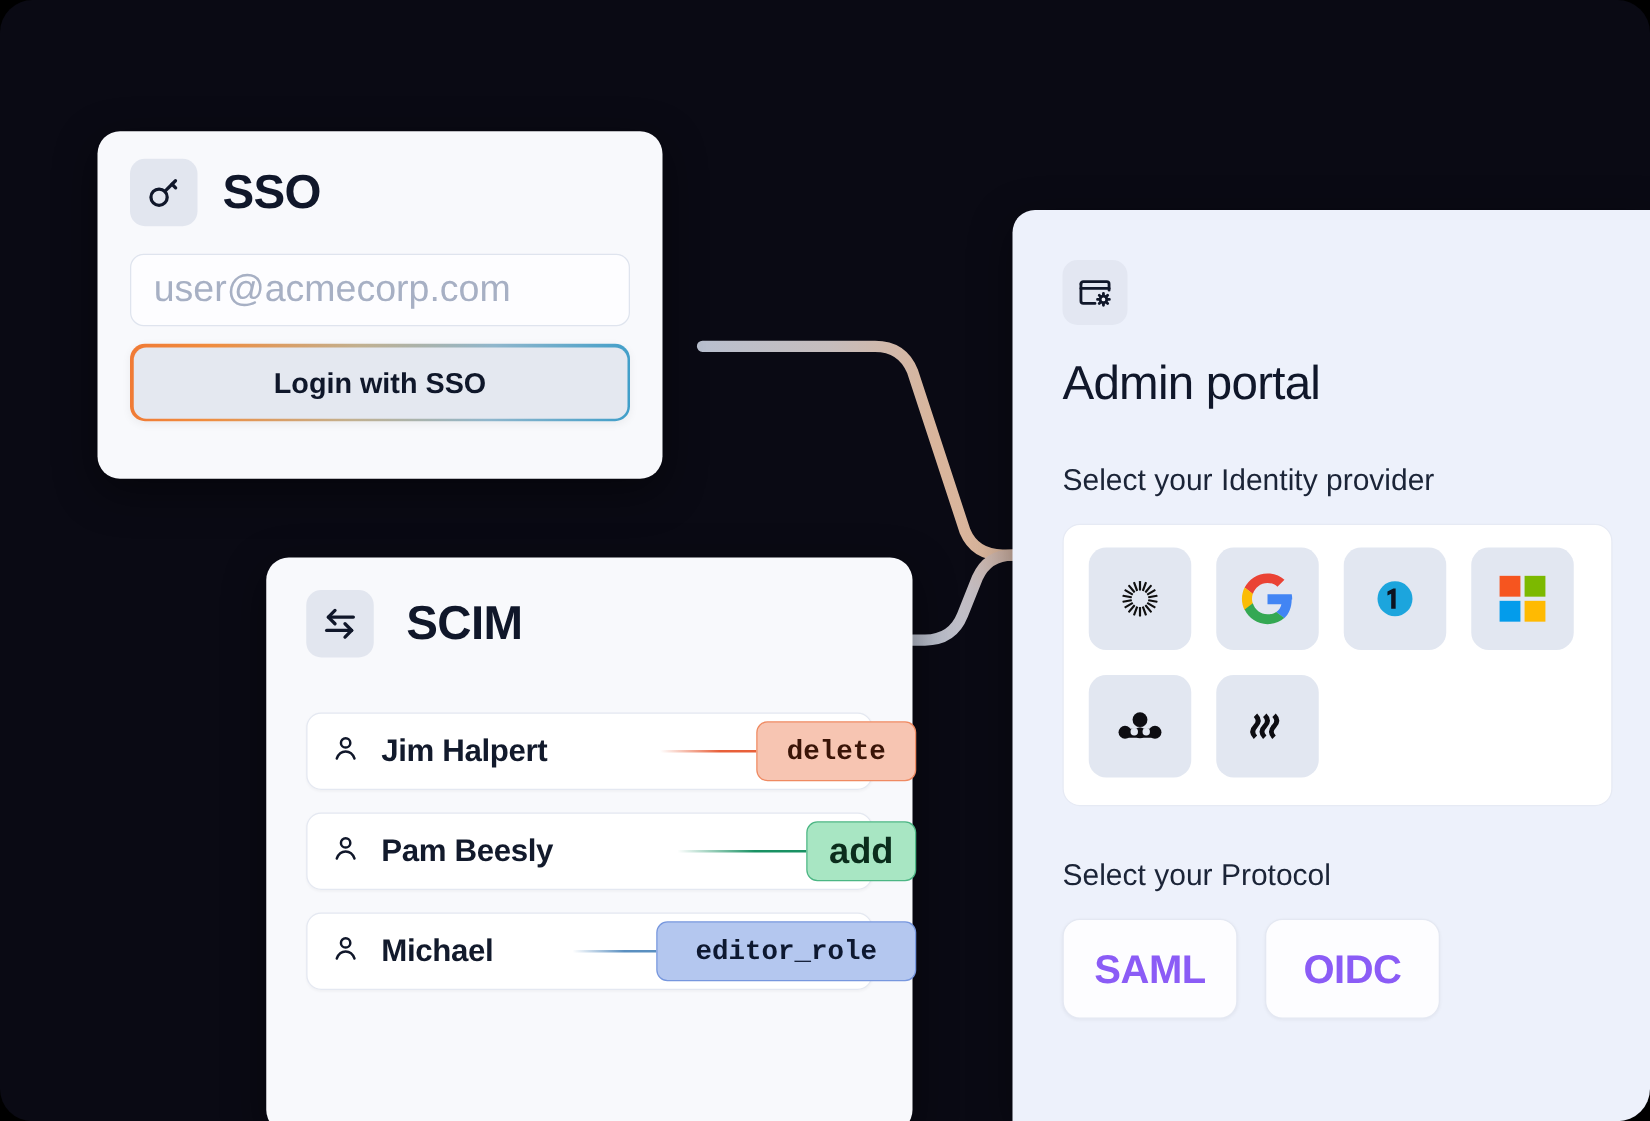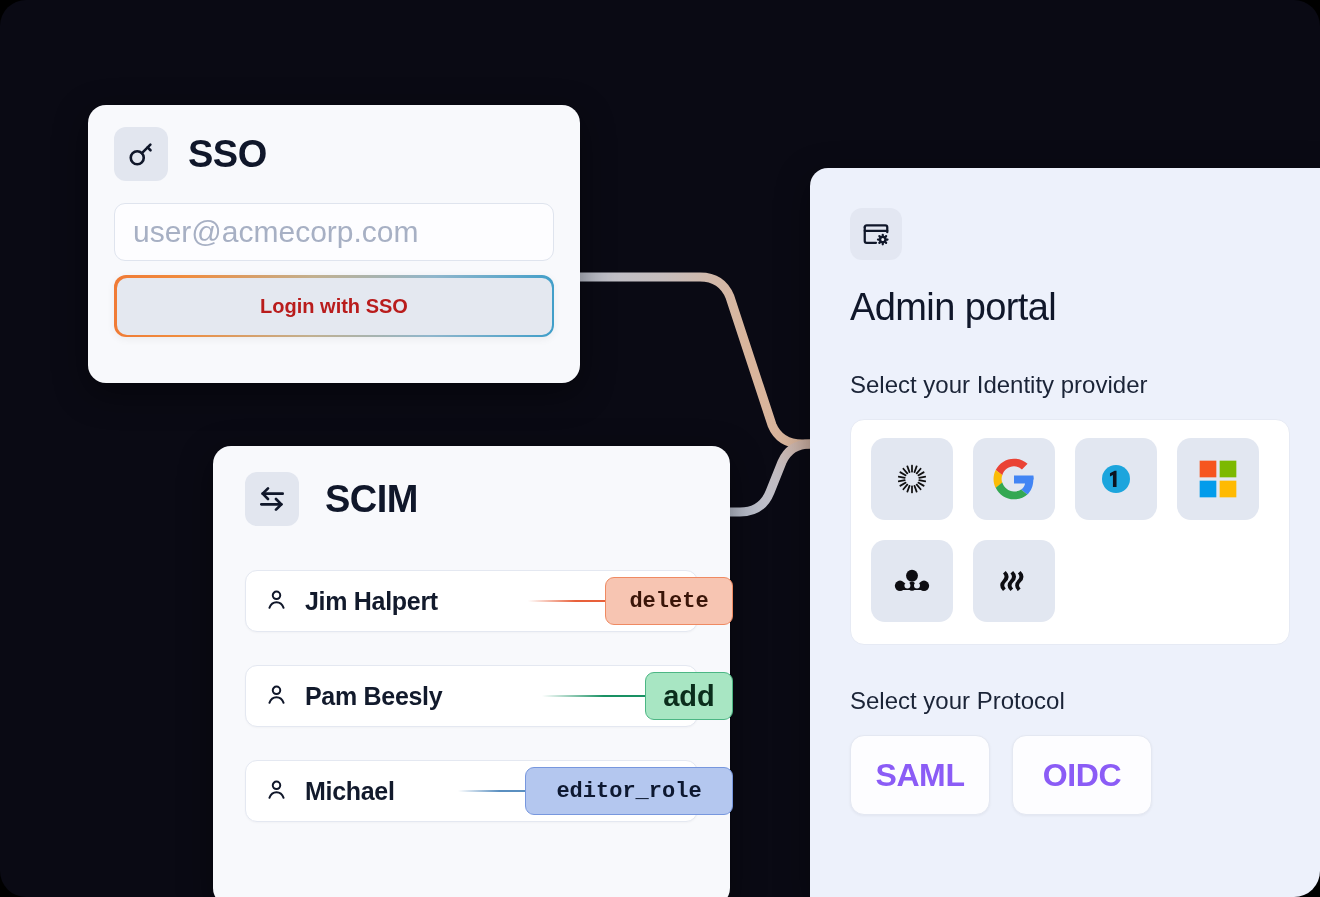--- a/index.html
+++ b/index.html
@@ -32,23 +32,23 @@
 
   
   .card {
     position: absolute;
     background: #f8f9fc;
     border-radius: 18px;
     box-shadow: 0 10px 34px rgba(0,0,0,0.45);
   }
 
   #sso-card {
-    left: 88px;
+    left: 78px;
     top: 105px;
-    width: 492px;
+    width: 452px;
     height: 278px;
     padding: 22px 26px;
   }
 
   .card-head {
     display: flex;
     align-items: center;
     gap: 20px;
   }
 
@@ -93,23 +93,23 @@
     background: linear-gradient(95deg, #f07a35 0%, #f08c3e 16%, #c2b08f 45%, #8fb6cc 72%, #3f9ec9 100%);
     box-shadow: 0 2px 8px rgba(0,0,0,0.06);
   }
   .grad-btn {
     width: 100%;
     height: 100%;
     border-radius: 10px;
     background: #e4e8f0;
     border: none;
     font-family: "Liberation Sans", sans-serif;
-    font-size: 20px;
+    font-size: 23px;
     font-weight: bold;
-    color: #b91c1c;
+    color: #0f172a;
     cursor: pointer;
   }
 
   
   #scim-card {
     left: 213px;
     top: 446px;
     width: 517px;
     height: 460px;
     padding: 26px 32px;
@@ -121,21 +121,21 @@
 
   .user-row {
     position: relative;
     height: 62px;
     border: 1px solid #e4e8f1;
     border-radius: 12px;
     background: #ffffff;
     display: flex;
     align-items: center;
     padding: 0 18px;
-    margin-bottom: 33px;
+    margin-bottom: 18px;
     box-shadow: 0 1px 2px rgba(16,23,42,0.03);
   }
 
   .user-row .uname {
     font-size: 25px;
     font-weight: bold;
     color: #121a2c;
     margin-left: 16px;
     letter-spacing: -0.3px;
     white-space: nowrap;

